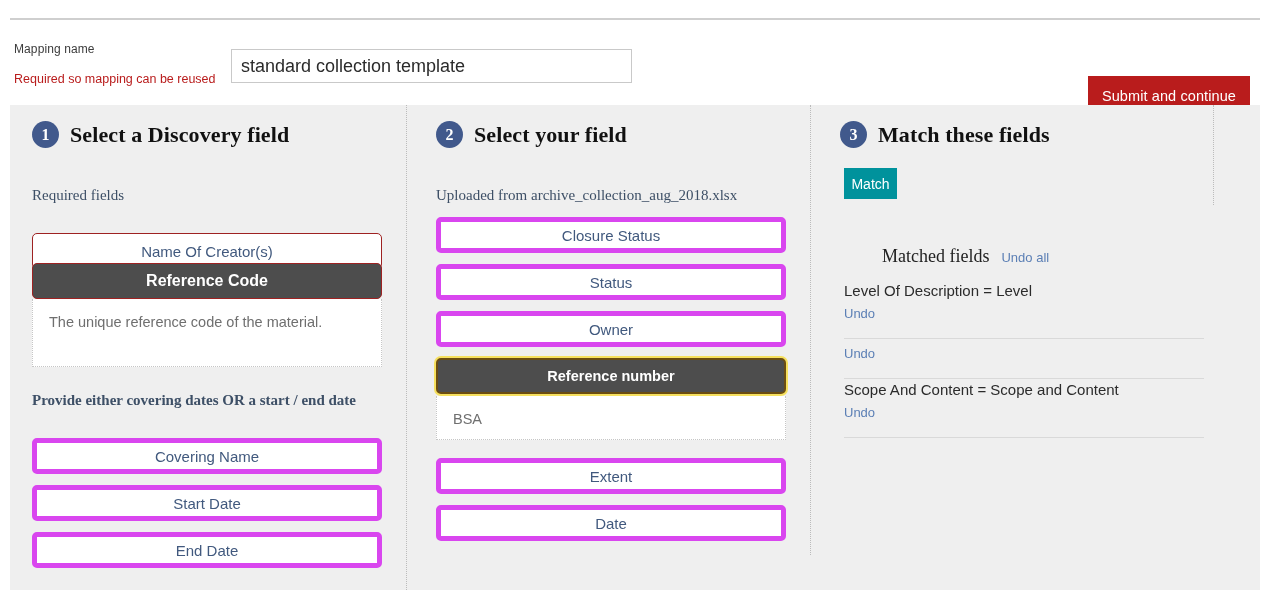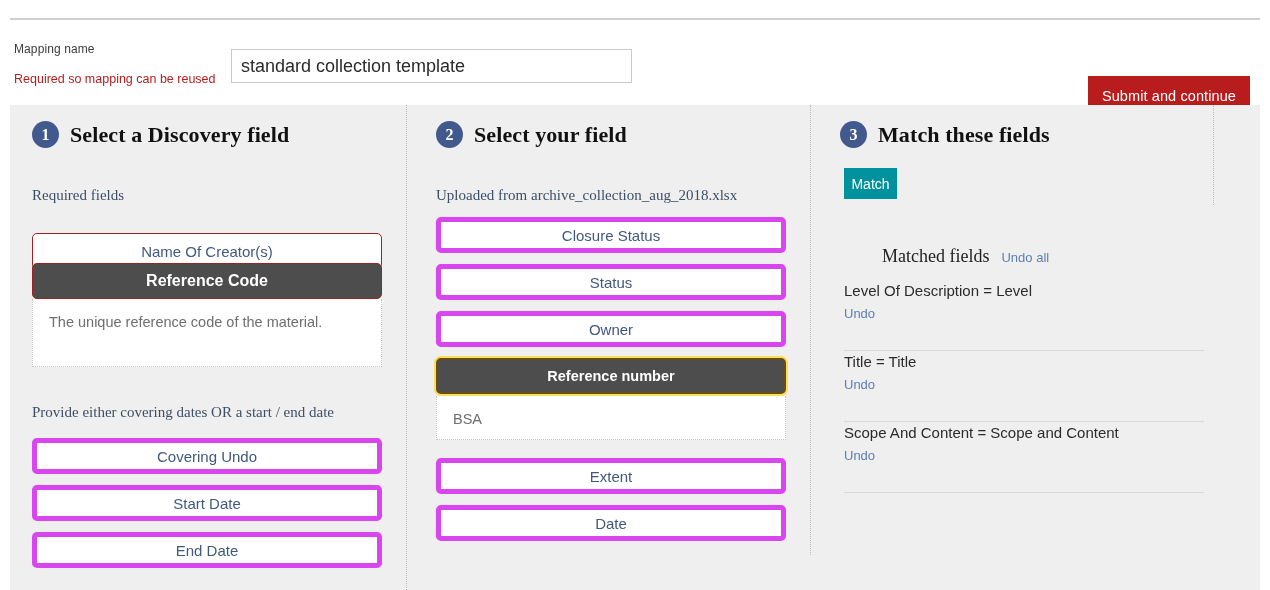--- a/index.html
+++ b/index.html
@@ -138,21 +138,21 @@
   .matched-title {
     font-family:"Liberation Serif", serif;
     font-size:18px; color:#222222;
   }
   .undo-all {
     font-size:13px; color:#5b7fb5; cursor:pointer;
   }
   .match-list {
     position:absolute; left:26px; top:175px; width:360px;
   }
-  .match-item { padding:0 0 16px 0; border-bottom:1px solid #d9d9d9; }
+  .match-item { padding:0 0 4px 0; border-bottom:1px solid #d9d9d9; }
   .match-item .pair {
     font-size:15px; color:#2b2b2b; padding-top:2px; white-space:nowrap;
   }
   .match-item .undo {
     font-size:13px; color:#5b7fb5; cursor:pointer;
     padding-top:7px; padding-bottom:13px;
   }
 </style>
 </head>
 <body>
@@ -182,23 +182,23 @@
       </div>
 
       <div class="sec-label" style="top:82px;">Required fields</div>
 
       <button class="fbtn required" style="top:112px;margin-top:16px;">Name Of Creator(s)</button>
 
       <button class="fbtn selected" style="top:158px;">Reference Code</button>
 
       <div class="fdesc" style="top:194px; left:22px; height:68px;">The unique reference code of the material.</div>
 
-      <div class="sec-label" style="top:299px;">Provide either covering dates OR a start / end date</div>
-
-      <button class="fbtn" style="top:333px;">Covering Undo</button>
+      <div class="sec-label" style="top:287px;font-weight:bold;">Provide either covering dates OR a start / end date</div>
+
+      <button class="fbtn" style="top:333px;">Covering Name</button>
       <button class="fbtn" style="top:380px;">Start Date</button>
       <button class="fbtn" style="top:427px;">End Date</button>
     </div>
 
     <div class="col col2">
 
       <div class="step-head">
         <div class="step-circle">2</div>
         <div class="step-title">Select your field</div>
       </div>
@@ -232,21 +232,20 @@
       </div>
 
       <div class="match-list">
 
         <div class="match-item">
           <div class="pair">Level Of Description = Level</div>
           <div class="undo">Undo</div>
         </div>
 
         <div class="match-item">
-          <div class="pair">Title = Title</div>
           <div class="undo">Undo</div>
         </div>
 
         <div class="match-item">
           <div class="pair">Scope And Content = Scope and Content</div>
           <div class="undo">Undo</div>
         </div>
 
       </div>
     </div>

